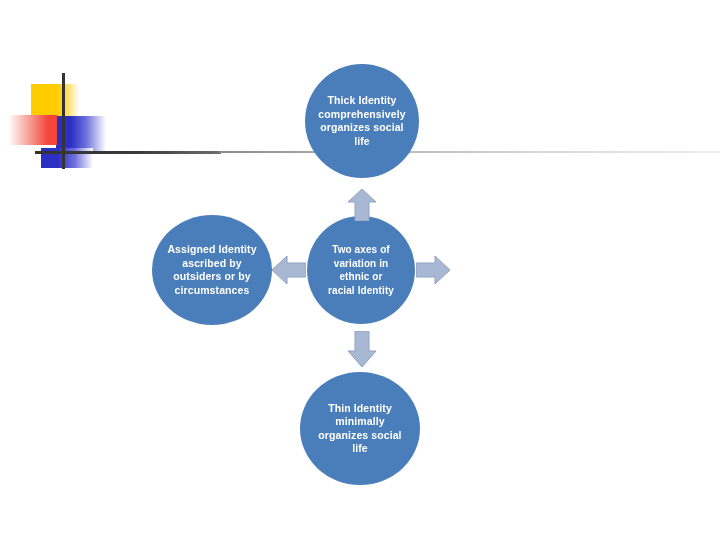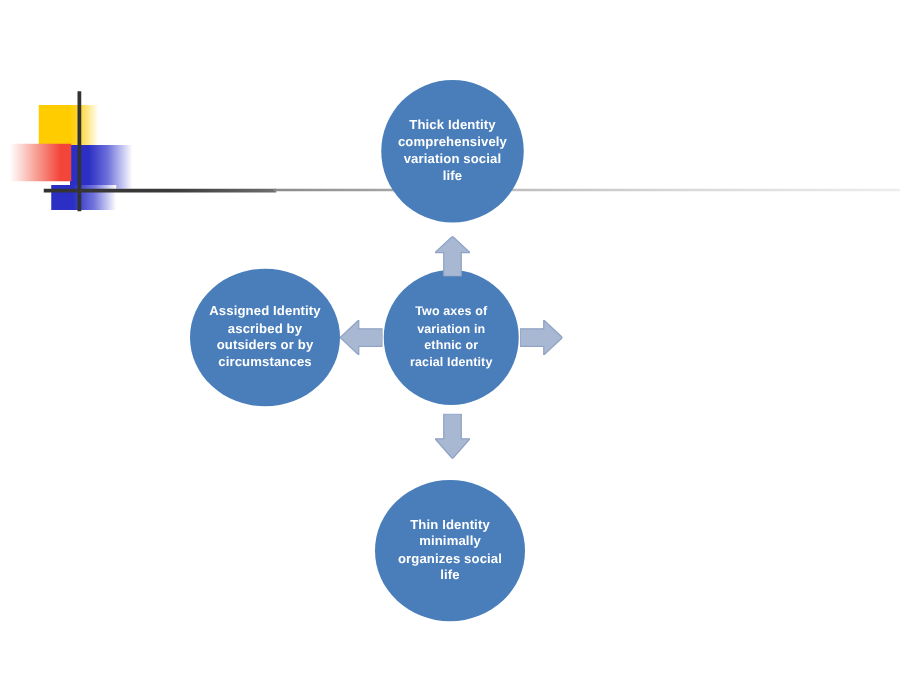--- a/index.html
+++ b/index.html
@@ -78,21 +78,21 @@
     line-height: 13.5px;
     letter-spacing: 0.1px;
     padding: 0 9px;
     white-space: pre-line;
   }
 
   .node-top    { left: 305px; top: 64px;  width: 114px; height: 114px; }
   .node-left   { left: 152px; top: 215px; width: 120px; height: 110px; }
   .node-center { left: 307px; top: 216px; width: 108px; height: 108px; }
   .node-right  { left: 452px; top: 213px; width: 120px; height: 112px; }
-  .node-bottom { left: 300px; top: 384px; width: 120px; height: 113px; }
+  .node-bottom { left: 300px; top: 372px; width: 120px; height: 113px; }
 
   .node-center .node-text { font-size: 10px; }
 
   
   .arrow { position: absolute; }
 
   .arrow-up {
     left: 348px; top: 189px;
     width: 28px; height: 32px;
   }
@@ -121,21 +121,21 @@
     <div class="deco deco-blue2"></div>
     <div class="deco deco-red"></div>
     <div class="deco deco-vline"></div>
     <div class="deco deco-hline-dark"></div>
     <div class="deco deco-hline-fade"></div>
   </div>
 
   <div class="node node-top">
     <span class="node-text">Thick Identity
 comprehensively
-variation social
+organizes social
 life</span>
   </div>
 
   <div class="node node-left">
     <span class="node-text">Assigned Identity
 ascribed by
 outsiders or by
 circumstances</span>
   </div>
 

